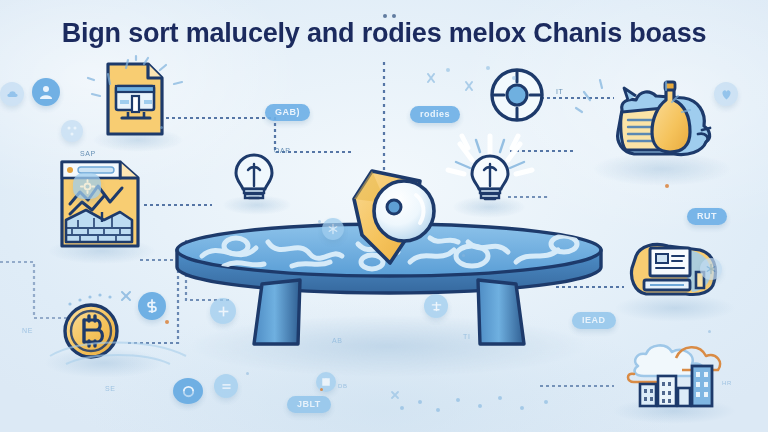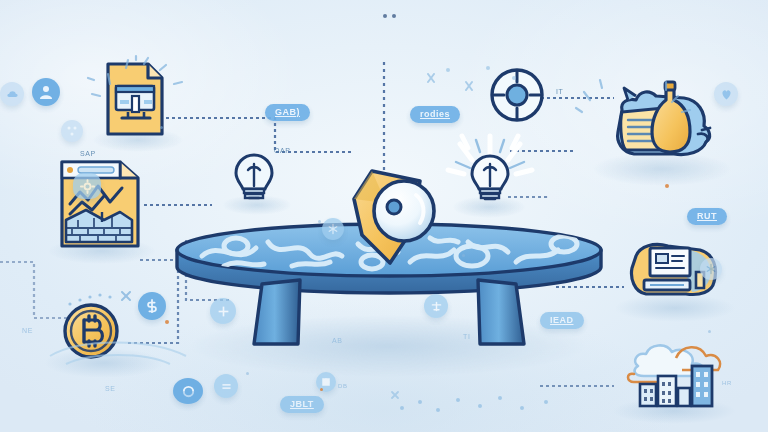--- a/index.html
+++ b/index.html
@@ -38,21 +38,20 @@
     color:#eaf4fd;
     border-radius:999px;
     font-size:9px;
     font-weight:bold;
     letter-spacing:.5px;
     padding:4px 10px;
     box-shadow:0 3px 5px rgba(90,140,180,.25);
     opacity:.92;
     text-align:center;
     line-height:1;
-    text-decoration:underline;
   }
   .pill.pale{background:#8cc2ea;opacity:.8;}
 
   .chip{
     position:absolute;
     background:#63a9e2;
     border-radius:10px;
     box-shadow:0 3px 5px rgba(90,140,180,.25);
     display:flex;align-items:center;justify-content:center;
     color:#eaf4fd;font-size:10px;
@@ -82,20 +81,21 @@
     background:radial-gradient(ellipse at center, rgba(150,185,215,.40), rgba(150,185,215,0) 70%);
   }
 </style>
 </head>
 <body>
 
 <div class="canvas">
 
   <div class="sheen"></div>
 
+  <div class="title">Bign sort malucely and rodies melox Chanis boass</div>
 
   <svg class="node" style="left:0;top:0;" width="768" height="432" viewBox="0 0 768 432">
     <g fill="none" stroke="#3a5f96" stroke-width="2.2" stroke-dasharray="3 3" opacity=".85">
 
       <path d="M160 118 L275 118 L275 152 L352 152"></path>
 
       <path d="M384 62 L384 196" stroke-dasharray="3 4"></path>
 
       <path d="M144 205 L212 205"></path>
 
@@ -531,22 +531,22 @@
         <path d="M8 2 V14"></path>
           <path d="M3 5 L13 11"></path>
           <path d="M13 5 L3 11"></path>
       </g>
     </svg>
   </div>
 
   <div class="pill" style="left:265px;top:104px;">GAB)</div>
   <div class="pill" style="left:410px;top:106px;">rodies</div>
   <div class="pill" style="left:687px;top:208px;">RUT</div>
-  <div class="pill pale" style="left:540px;top:312px;">IEAD</div>
-  <div class="pill pale" style="left:280px;top:396px;">JBLT</div>
+  <div class="pill pale" style="left:572px;top:312px;">IEAD</div>
+  <div class="pill pale" style="left:287px;top:396px;">JBLT</div>
 
   <div class="micro dark" style="left:80px;top:150px;">SAP</div>
   <div class="micro dark" style="left:274px;top:147px;">OAP</div>
   <div class="micro dark" style="left:556px;top:88px;">IT</div>
   <div class="micro" style="left:22px;top:327px;">NE</div>
   <div class="micro" style="left:105px;top:385px;">SE</div>
   <div class="micro" style="left:332px;top:337px;">AB</div>
   <div class="micro" style="left:463px;top:333px;">TI</div>
   <div class="micro tiny" style="left:338px;top:383px;">DB</div>
   <div class="micro tiny" style="left:722px;top:380px;">HR</div>

